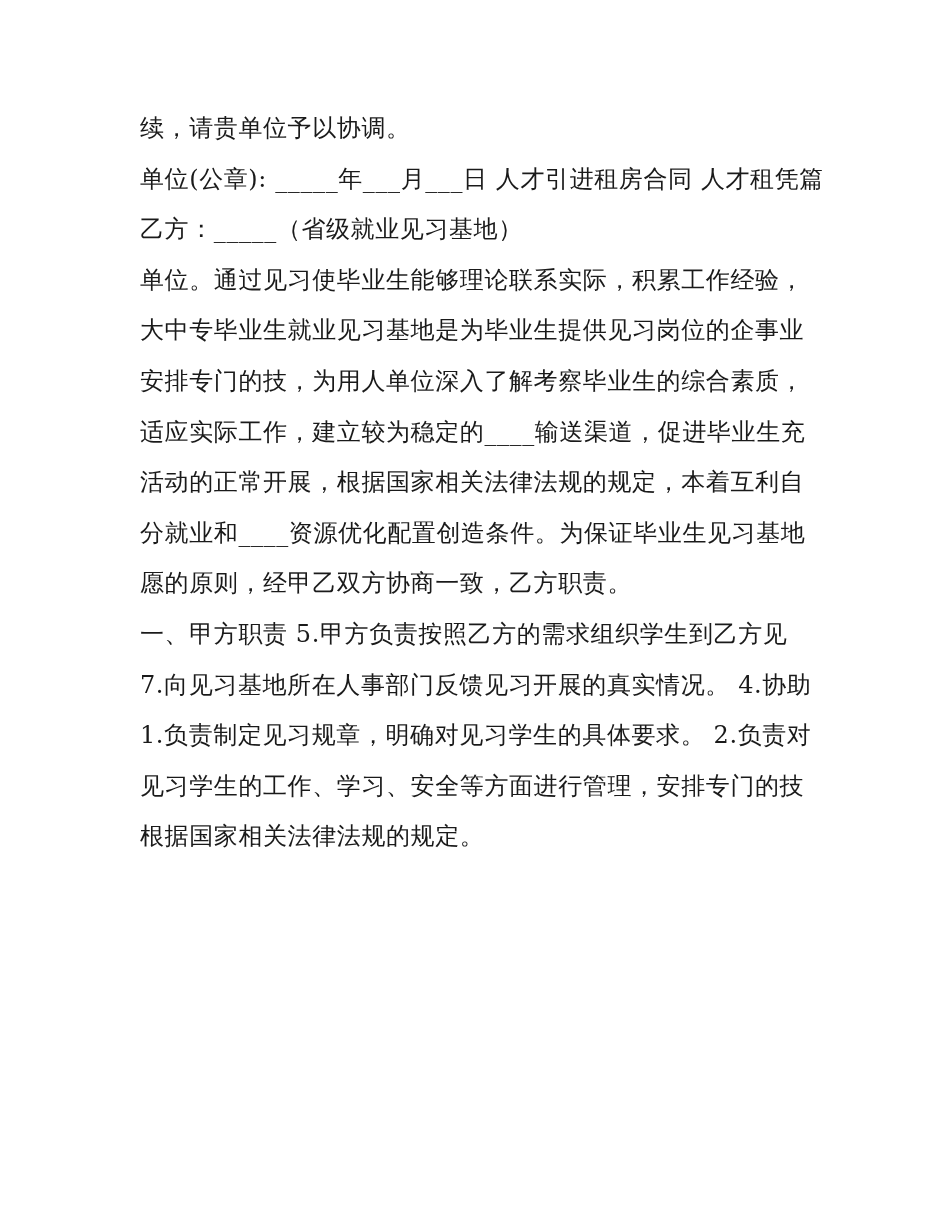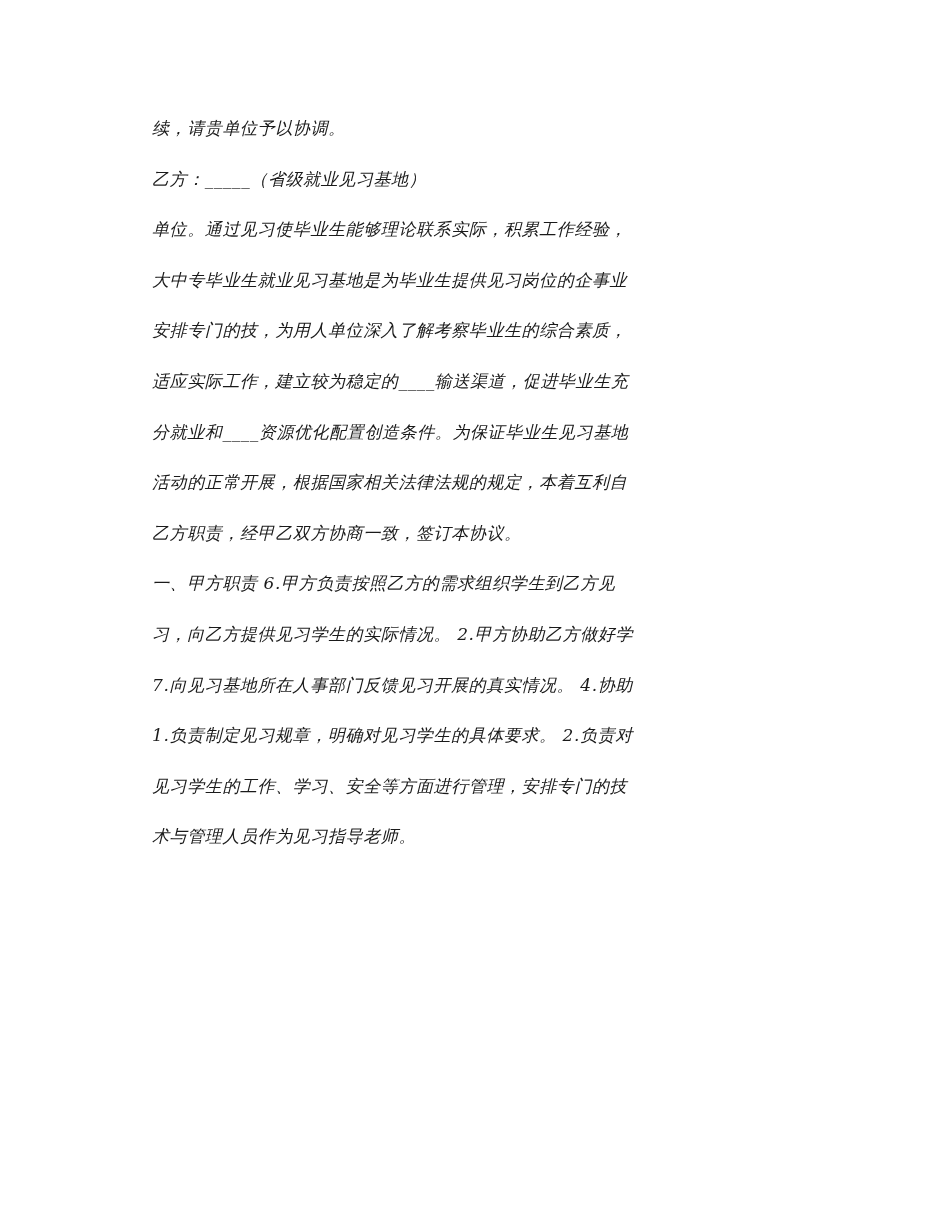--- a/index.html
+++ b/index.html
@@ -1,45 +1,44 @@
 <!DOCTYPE html>
 <html><head>
 <meta charset="utf-8">
 <style>
   html, body { margin: 0; padding: 0; background: #ffffff; }
   body { width: 950px; height: 1229px; position: relative; overflow: hidden; }
   .page {
     position: absolute;
-    left: 152px;
+    left: 140px;
     top: 108px;
     width: 680px;
     font-family: "DejaVu Serif", "Liberation Serif", serif;
-    font-size: 17px;
+    font-size: 24px;
     color: #1a1a1a;
-    font-style: italic;
   }
   .line {
     height: 50.6px;
     line-height: 40px;
     white-space: nowrap;
     letter-spacing: 0.6px;
   }
 </style>
 </head>
 <body>
 
 <div class="page">
   <div class="line">续，请贵单位予以协调。</div>
+  <div class="line">单位(公章): _____年___月___日 人才引进租房合同 人才租凭篇</div>
   <div class="line">乙方：_____（省级就业见习基地）</div>
   <div class="line">单位。通过见习使毕业生能够理论联系实际，积累工作经验，</div>
   <div class="line">大中专毕业生就业见习基地是为毕业生提供见习岗位的企事业</div>
   <div class="line">安排专门的技，为用人单位深入了解考察毕业生的综合素质，</div>
   <div class="line">适应实际工作，建立较为稳定的____输送渠道，促进毕业生充</div>
+  <div class="line">活动的正常开展，根据国家相关法律法规的规定，本着互利自</div>
   <div class="line">分就业和____资源优化配置创造条件。为保证毕业生见习基地</div>
-  <div class="line">活动的正常开展，根据国家相关法律法规的规定，本着互利自</div>
-  <div class="line">乙方职责，经甲乙双方协商一致，签订本协议。</div>
-  <div class="line">一、甲方职责 6.甲方负责按照乙方的需求组织学生到乙方见</div>
-  <div class="line">习，向乙方提供见习学生的实际情况。 2.甲方协助乙方做好学</div>
+  <div class="line">愿的原则，经甲乙双方协商一致，乙方职责。</div>
+  <div class="line">一、甲方职责 5.甲方负责按照乙方的需求组织学生到乙方见</div>
   <div class="line">7.向见习基地所在人事部门反馈见习开展的真实情况。 4.协助</div>
   <div class="line">1.负责制定见习规章，明确对见习学生的具体要求。 2.负责对</div>
   <div class="line">见习学生的工作、学习、安全等方面进行管理，安排专门的技</div>
-  <div class="line">术与管理人员作为见习指导老师。</div>
+  <div class="line">根据国家相关法律法规的规定。</div>
 </div>
 
 </body></html>

